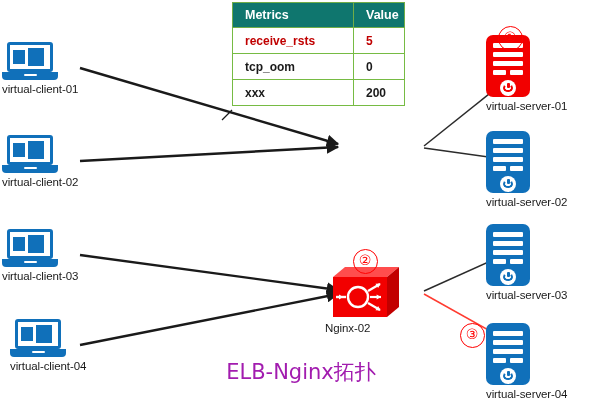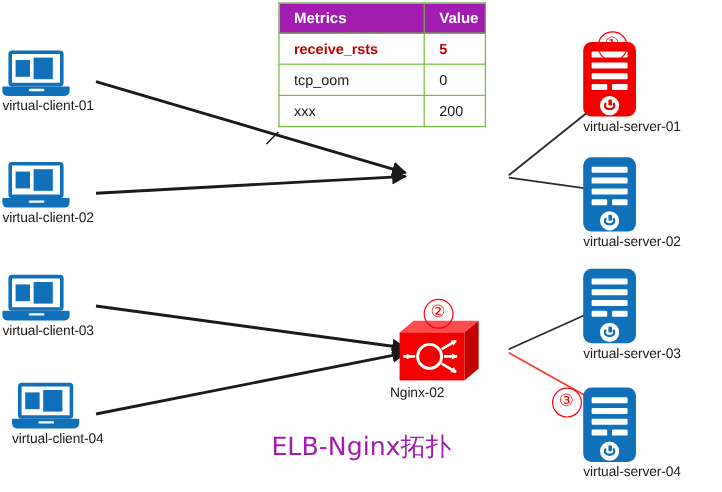--- a/index.html
+++ b/index.html
@@ -173,24 +173,24 @@
     width: 173px;
     border-collapse: collapse;
     background: #ffffff;
     font-size: 12px;
   }
   #metrics-table th,
   #metrics-table td {
     border: 1px solid #76bb43;
     padding: 4px 0 4px 12px;
     text-align: left;
-    font-weight: normal;
+    font-weight: bold;
   }
   #metrics-table thead th {
-    background: #a21caf;
+    background: #0f766e;
     color: #ffffff;
     font-weight: bold;
     font-size: 12.5px;
     border-color: #70ad47;
     padding-top: 5px;
     padding-bottom: 5px;
   }
   #metrics-table .col-metric { width: 108px; }
   #metrics-table tbody td { color: #1a1a1a; height: 17px; }
   #metrics-table tbody tr.alert td {

